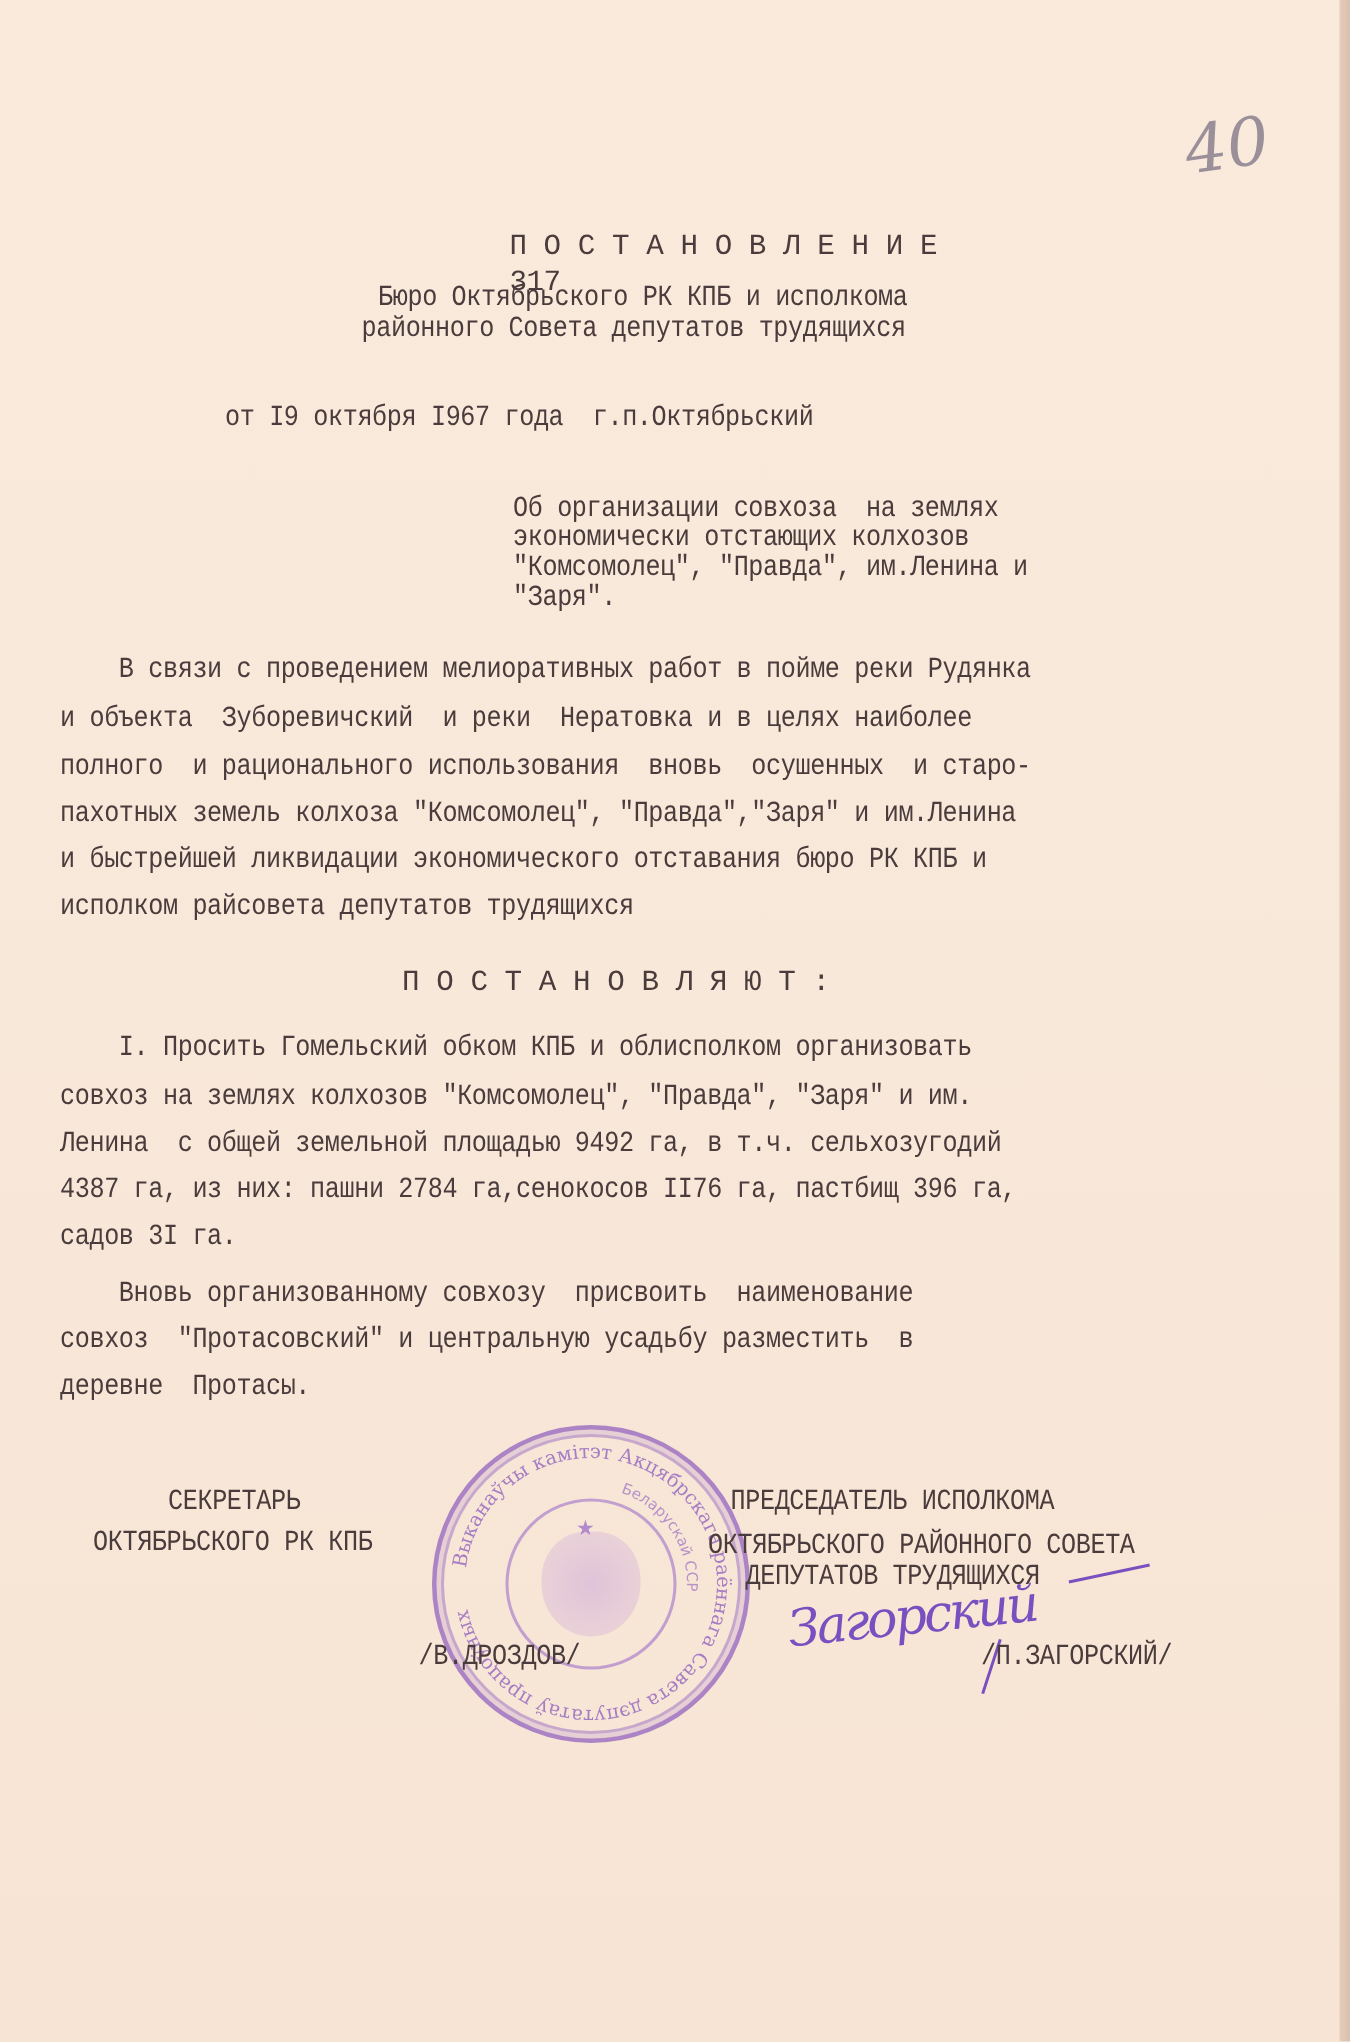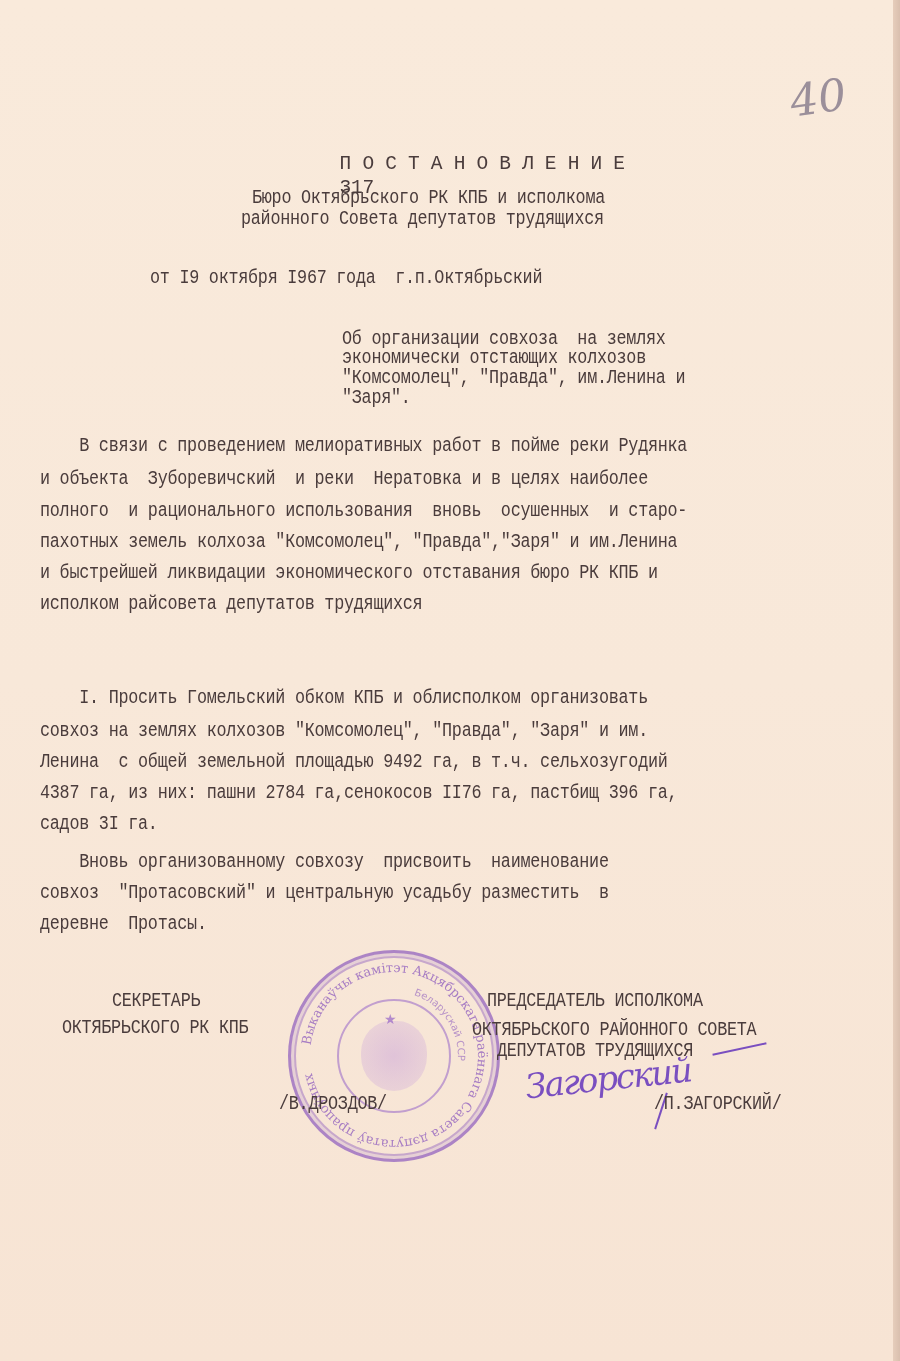--- a/index.html
+++ b/index.html
@@ -87,20 +87,21 @@
 
   <div>
     <div class="line condensed" style="left:40px; top:434px;">    В связи с проведением мелиоративных работ в пойме реки Рудянка</div>
     <div class="line condensed" style="left:40px; top:467px;">и объекта  Зуборевичский  и реки  Нератовка и в целях наиболее</div>
     <div class="line condensed" style="left:40px; top:499px;">полного  и рационального использования  вновь  осушенных  и старо-</div>
     <div class="line condensed" style="left:40px; top:530px;">пахотных земель колхоза "Комсомолец", "Правда","Заря" и им.Ленина</div>
     <div class="line condensed" style="left:40px; top:561px;">и быстрейшей ликвидации экономического отставания бюро РК КПБ и</div>
     <div class="line condensed" style="left:40px; top:592px;">исполком райсовета депутатов трудящихся</div>
   </div>
 
+  <div class="line" style="left:268px; top:643px;">П О С Т А Н О В Л Я Ю Т :</div>
 
   <div>
     <div class="line condensed" style="left:40px; top:686px;">    I. Просить Гомельский обком КПБ и облисполком организовать</div>
     <div class="line condensed" style="left:40px; top:719px;">совхоз на землях колхозов "Комсомолец", "Правда", "Заря" и им.</div>
     <div class="line condensed" style="left:40px; top:750px;">Ленина  с общей земельной площадью 9492 га, в т.ч. сельхозугодий</div>
     <div class="line condensed" style="left:40px; top:781px;">4387 га, из них: пашни 2784 га,сенокосов II76 га, пастбищ 396 га,</div>
     <div class="line condensed" style="left:40px; top:812px;">садов 3I га.</div>
   </div>
 
   <div>

